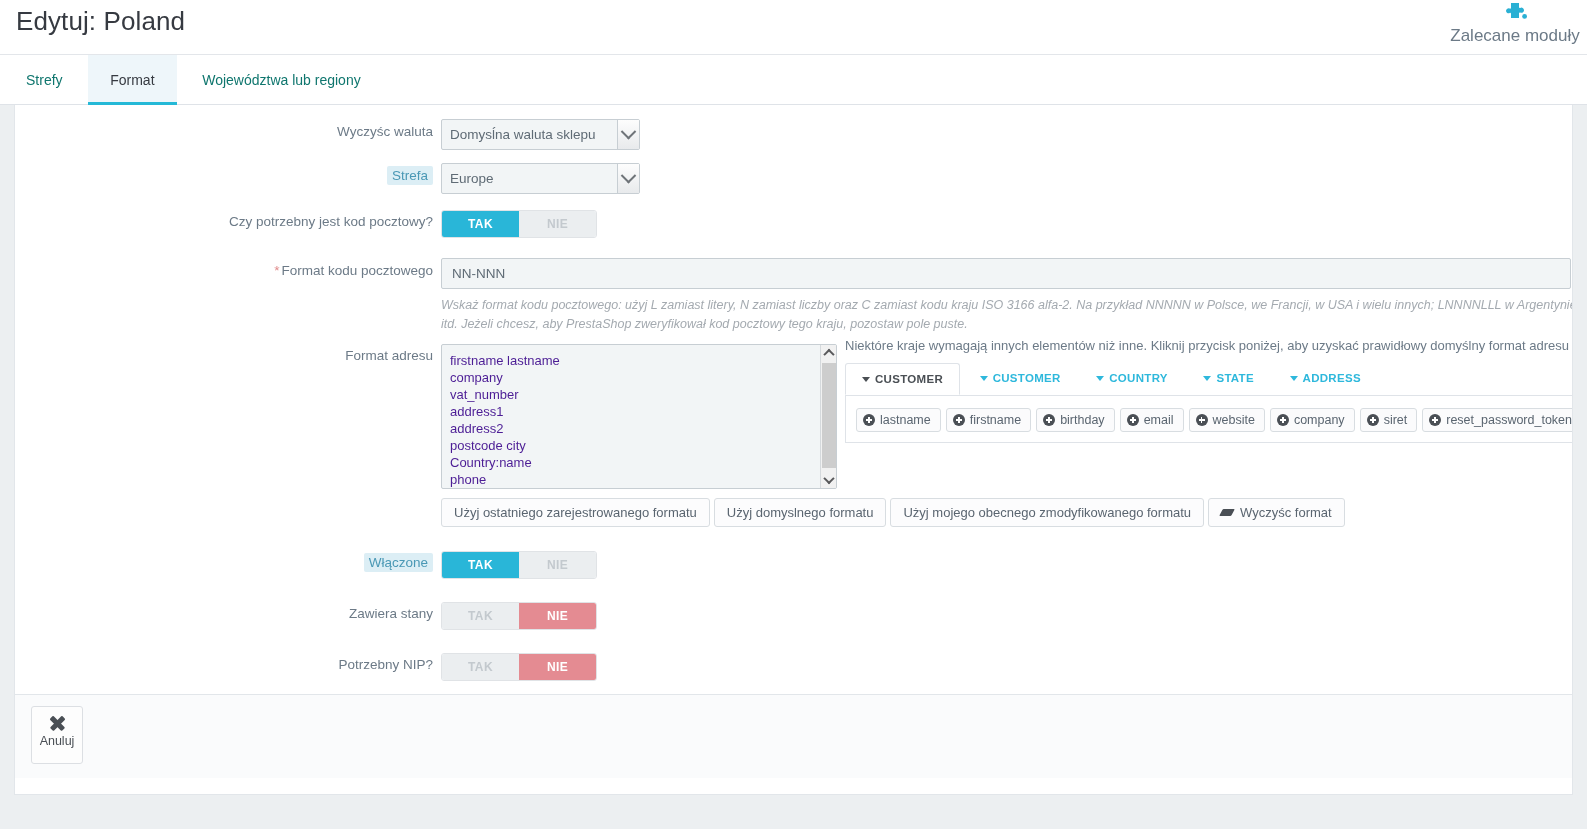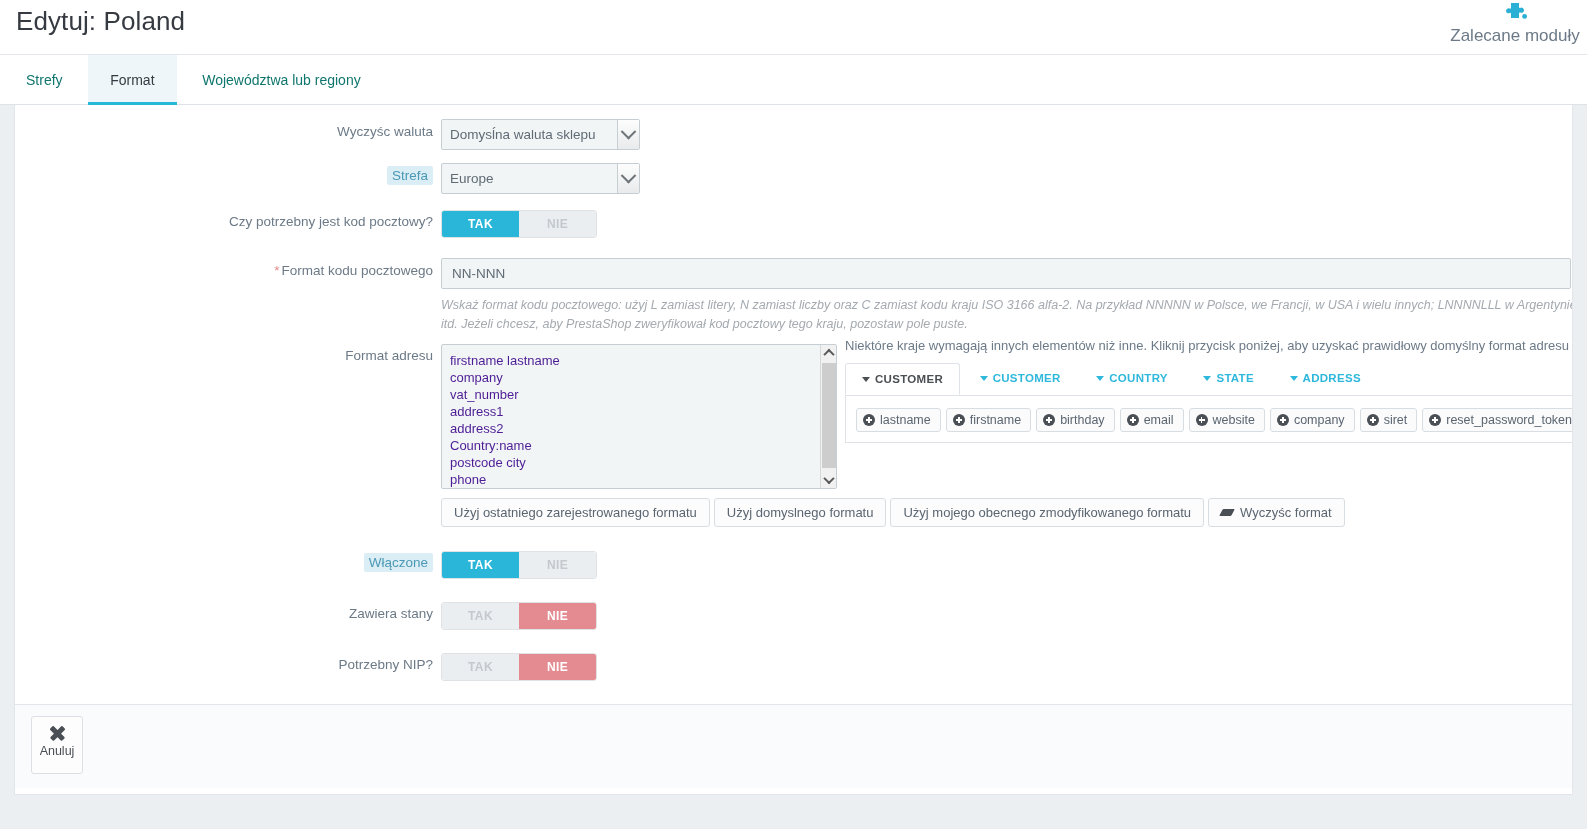--- a/index.html
+++ b/index.html
@@ -411,21 +411,21 @@
     left: 0; top: 1px;
     width: 12px; height: 7px;
     background: #4a4f55;
     transform: skewX(-28deg);
     border-radius: 1px;
   }
 
   
   .panel-footer {
     position: absolute;
-    left: 0; right: 0; bottom: 6px;
+    left: 0; right: 0; bottom: 16px;
     height: 84px;
     background: #fafbfc;
     border-top: 1px solid #e2e6ea;
     box-sizing: border-box;
     padding: 11px 0 0 16px;
   }
   .cancel-btn {
     display: inline-block;
     width: 52px;
     height: 58px;
@@ -528,22 +528,22 @@
       <div class="form-label" style="top:10px;">Format adresu</div>
       <div class="form-control-area addr-wrap">
 
         <div class="addr-box">
           <div class="addr-lines">
             <div>firstname lastname</div>
             <div>company</div>
             <div>vat_number</div>
             <div>address1</div>
             <div>address2</div>
+            <div>postcode city</div>
             <div>Country:name</div>
-            <div>postcode city</div>
             <div>phone</div>
           </div>
           <div class="addr-scroll">
             <div class="sb-arrow up">
                 <i class="sb-chev up"></i>
               </div>
             <div class="sb-thumb"></div>
             <div class="sb-arrow down">
                 <i class="sb-chev down"></i>
               </div>

